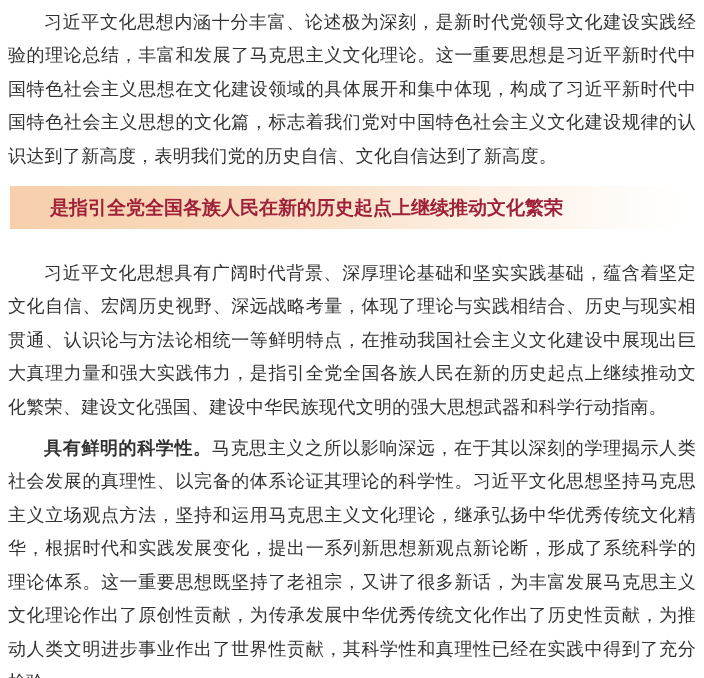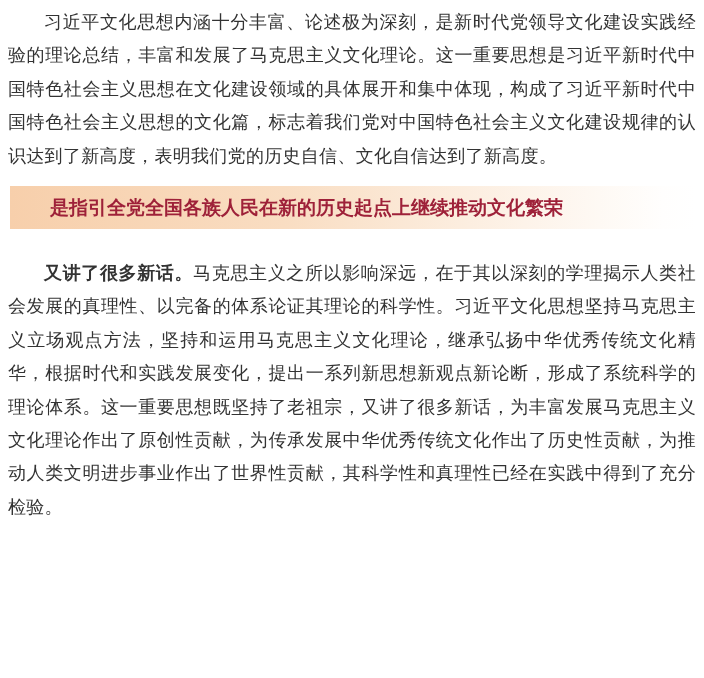--- a/index.html
+++ b/index.html
@@ -51,16 +51,17 @@
 </style>
 </head>
 <body>
 
 <div class="page">
 
   <p class="para">习近平文化思想内涵十分丰富、论述极为深刻，是新时代党领导文化建设实践经验的理论总结，丰富和发展了马克思主义文化理论。这一重要思想是习近平新时代中国特色社会主义思想在文化建设领域的具体展开和集中体现，构成了习近平新时代中国特色社会主义思想的文化篇，标志着我们党对中国特色社会主义文化建设规律的认识达到了新高度，表明我们党的历史自信、文化自信达到了新高度。</p>
 
   <h2 class="section-heading">是指引全党全国各族人民在新的历史起点上继续推动文化繁荣</h2>
 
+  <p class="para para-2">习近平文化思想具有广阔时代背景、深厚理论基础和坚实实践基础，蕴含着坚定文化自信、宏阔历史视野、深远战略考量，体现了理论与实践相结合、历史与现实相贯通、认识论与方法论相统一等鲜明特点，在推动我国社会主义文化建设中展现出巨大真理力量和强大实践伟力，是指引全党全国各族人民在新的历史起点上继续推动文化繁荣、建设文化强国、建设中华民族现代文明的强大思想武器和科学行动指南。</p>
 
-  <p class="para"><span class="para-lead">又讲了很多新话。</span><span>马克思主义之所以影响深远，在于其以深刻的学理揭示人类社会发展的真理性、以完备的体系论证其理论的科学性。习近平文化思想坚持马克思主义立场观点方法，坚持和运用马克思主义文化理论，继承弘扬中华优秀传统文化精华，根据时代和实践发展变化，提出一系列新思想新观点新论断，形成了系统科学的理论体系。这一重要思想既坚持了老祖宗，又讲了很多新话，为丰富发展马克思主义文化理论作出了原创性贡献，为传承发展中华优秀传统文化作出了历史性贡献，为推动人类文明进步事业作出了世界性贡献，其科学性和真理性已经在实践中得到了充分检验。</span></p>
+  <p class="para"><span class="para-lead">具有鲜明的科学性。</span><span>马克思主义之所以影响深远，在于其以深刻的学理揭示人类社会发展的真理性、以完备的体系论证其理论的科学性。习近平文化思想坚持马克思主义立场观点方法，坚持和运用马克思主义文化理论，继承弘扬中华优秀传统文化精华，根据时代和实践发展变化，提出一系列新思想新观点新论断，形成了系统科学的理论体系。这一重要思想既坚持了老祖宗，又讲了很多新话，为丰富发展马克思主义文化理论作出了原创性贡献，为传承发展中华优秀传统文化作出了历史性贡献，为推动人类文明进步事业作出了世界性贡献，其科学性和真理性已经在实践中得到了充分检验。</span></p>
 
 </div>
 
 </body></html>

